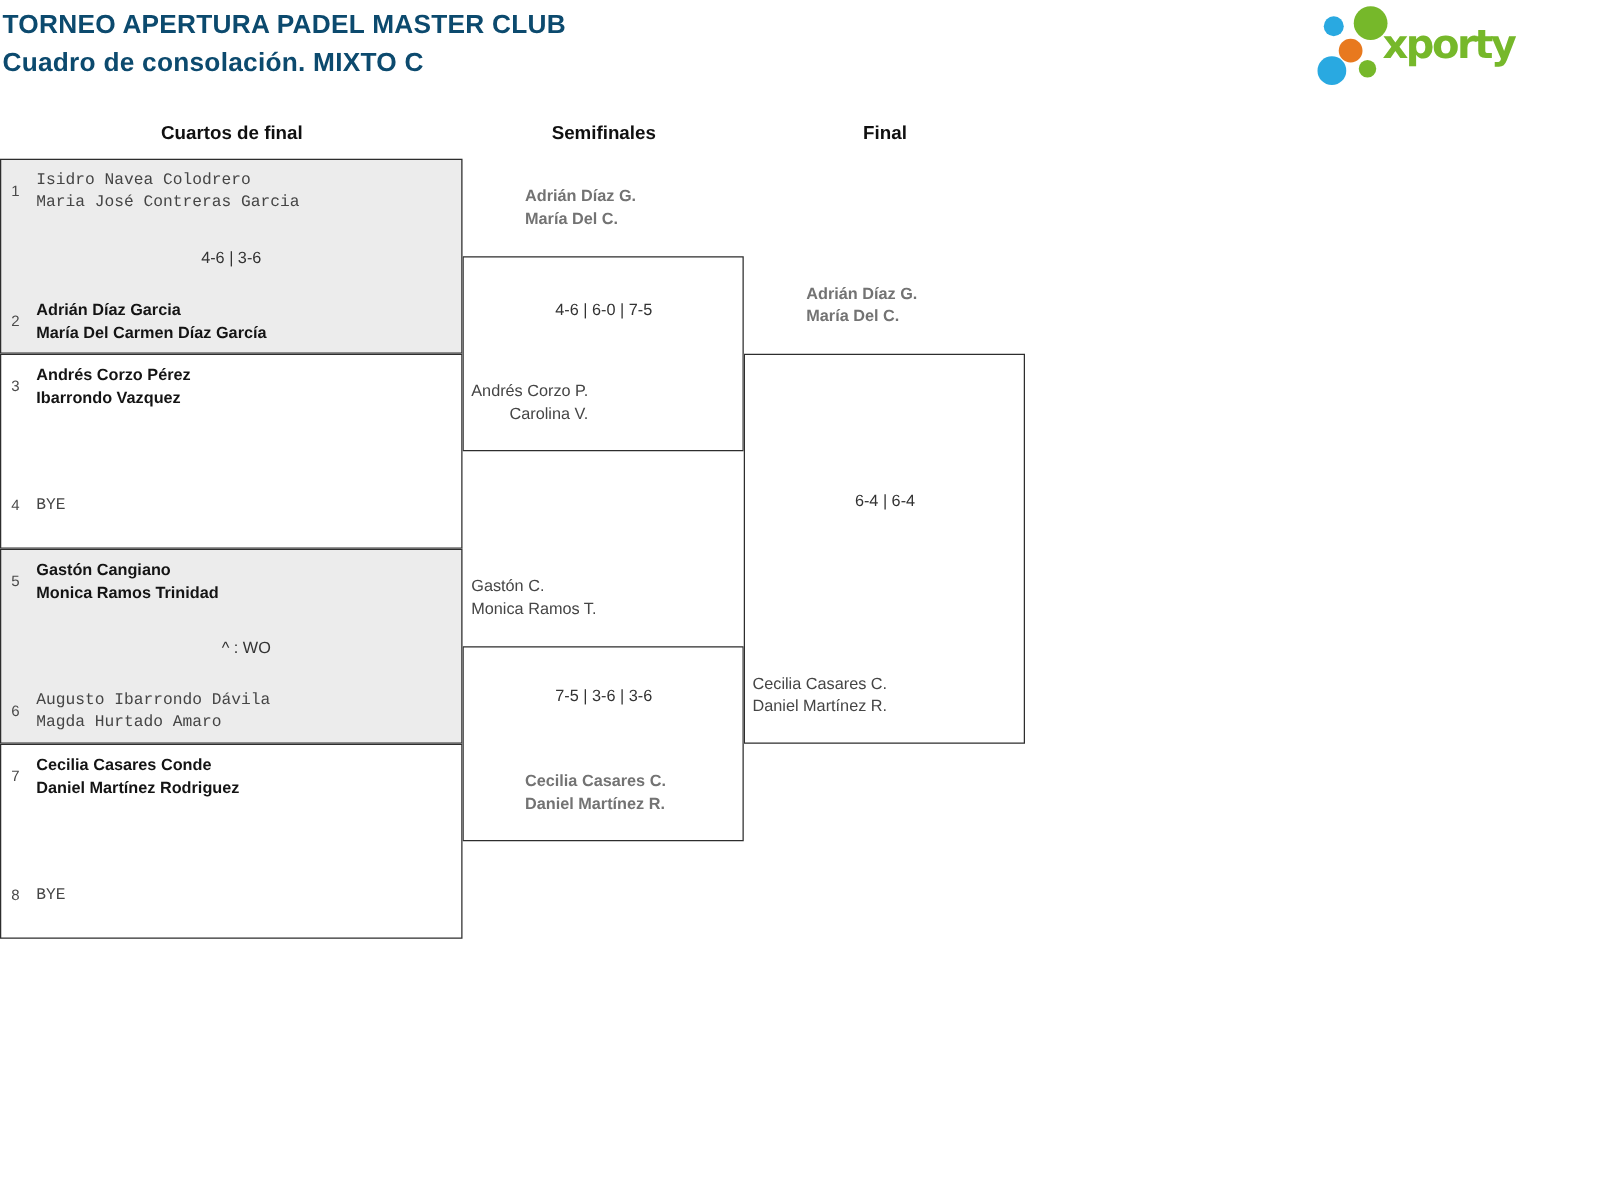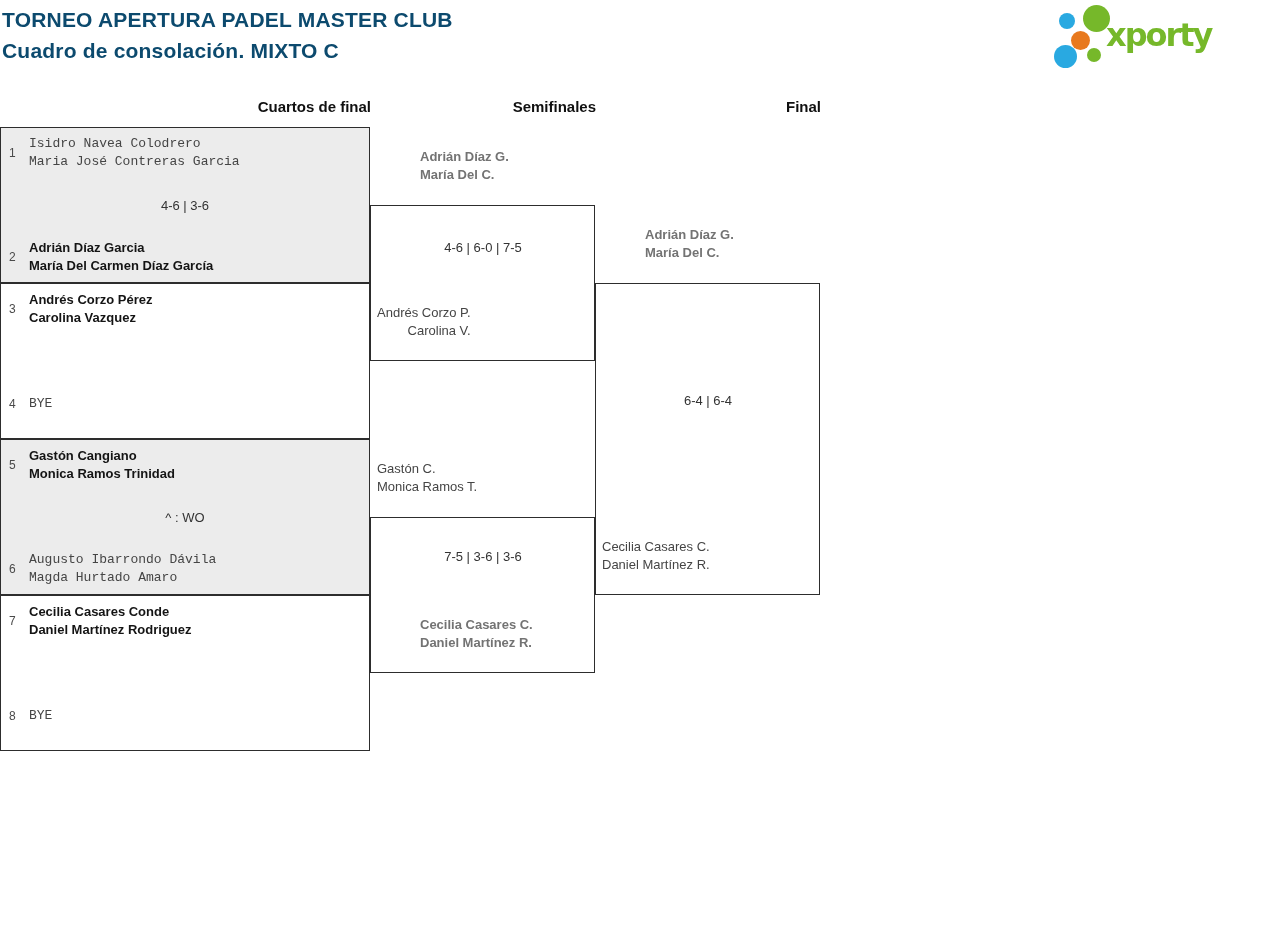--- a/index.html
+++ b/index.html
@@ -10,21 +10,21 @@
   .title{position:absolute;left:2px;top:4px;font-size:21px;line-height:31px;
          font-weight:700;color:#0c4a6e;letter-spacing:.2px;}
 
   
   .logo-dot{position:absolute;border-radius:50%;}
   .logo-text{position:absolute;left:1106px;top:4px;font-family:"DejaVu Sans",sans-serif;
              font-weight:700;font-size:32px;line-height:62px;color:#76b82a;letter-spacing:-2px;}
 
   
   .round-header{position:absolute;top:97px;font-size:15px;font-weight:700;color:#101010;
-                text-align:right;line-height:19px;}
+                text-align:center;line-height:19px;}
   .rh-qf{left:0;width:371px;}
   .rh-sf{left:370px;width:226px;}
   .rh-f{left:595px;width:226px;}
 
   
   .box{position:absolute;box-sizing:border-box;border:1px solid #2d2d2d;background:#ffffff;}
   .qf-box{left:0;width:370px;height:156px;}
   .qf1{top:127px;background:#ececec;}
   .qf2{top:283px;}
   .qf3{top:439px;background:#ececec;}
@@ -52,21 +52,21 @@
   .adv-sf1-bottom{left:377px;top:304px;text-align:right;}
   .adv-sf2-top{left:377px;top:460px;}
   .adv-sf2-bottom{left:377px;top:616px;}
   .adv-f-top{left:602px;top:226px;}
   .adv-f-bottom{left:602px;top:538px;}
 
   
   .score{position:absolute;text-align:center;font-size:13px;line-height:18px;color:#333333;}
   .score-qf{left:0;width:370px;}
   .score-qf1{top:197px;}
-  .score-qf3{top:509px;}
+  .score-qf3{top:509px;padding-left:12px;}
   .score-sf{left:370px;width:226px;}
   .score-sf1{top:239px;}
   .score-sf2{top:548px;}
   .score-f{left:595px;width:226px;top:392px;}
 </style>
 </head>
 <body>
 
 <div class="page">
 
@@ -103,21 +103,21 @@
         <div>María Del Carmen Díaz García</div>
       </div>
     </div>
   </div>
 
   <div class="box qf-box qf2">
     <div class="team team-top winner">
       <span class="seed">3</span>
       <div class="names">
         <div>Andrés Corzo Pérez</div>
-        <div>Carolina Vazquez</div>
+        <div>Ibarrondo Vazquez</div>
       </div>
     </div>
     <div class="team team-bye loser">
       <span class="seed">4</span>
       <div class="names">
         <div>BYE</div>
       </div>
     </div>
   </div>
 

